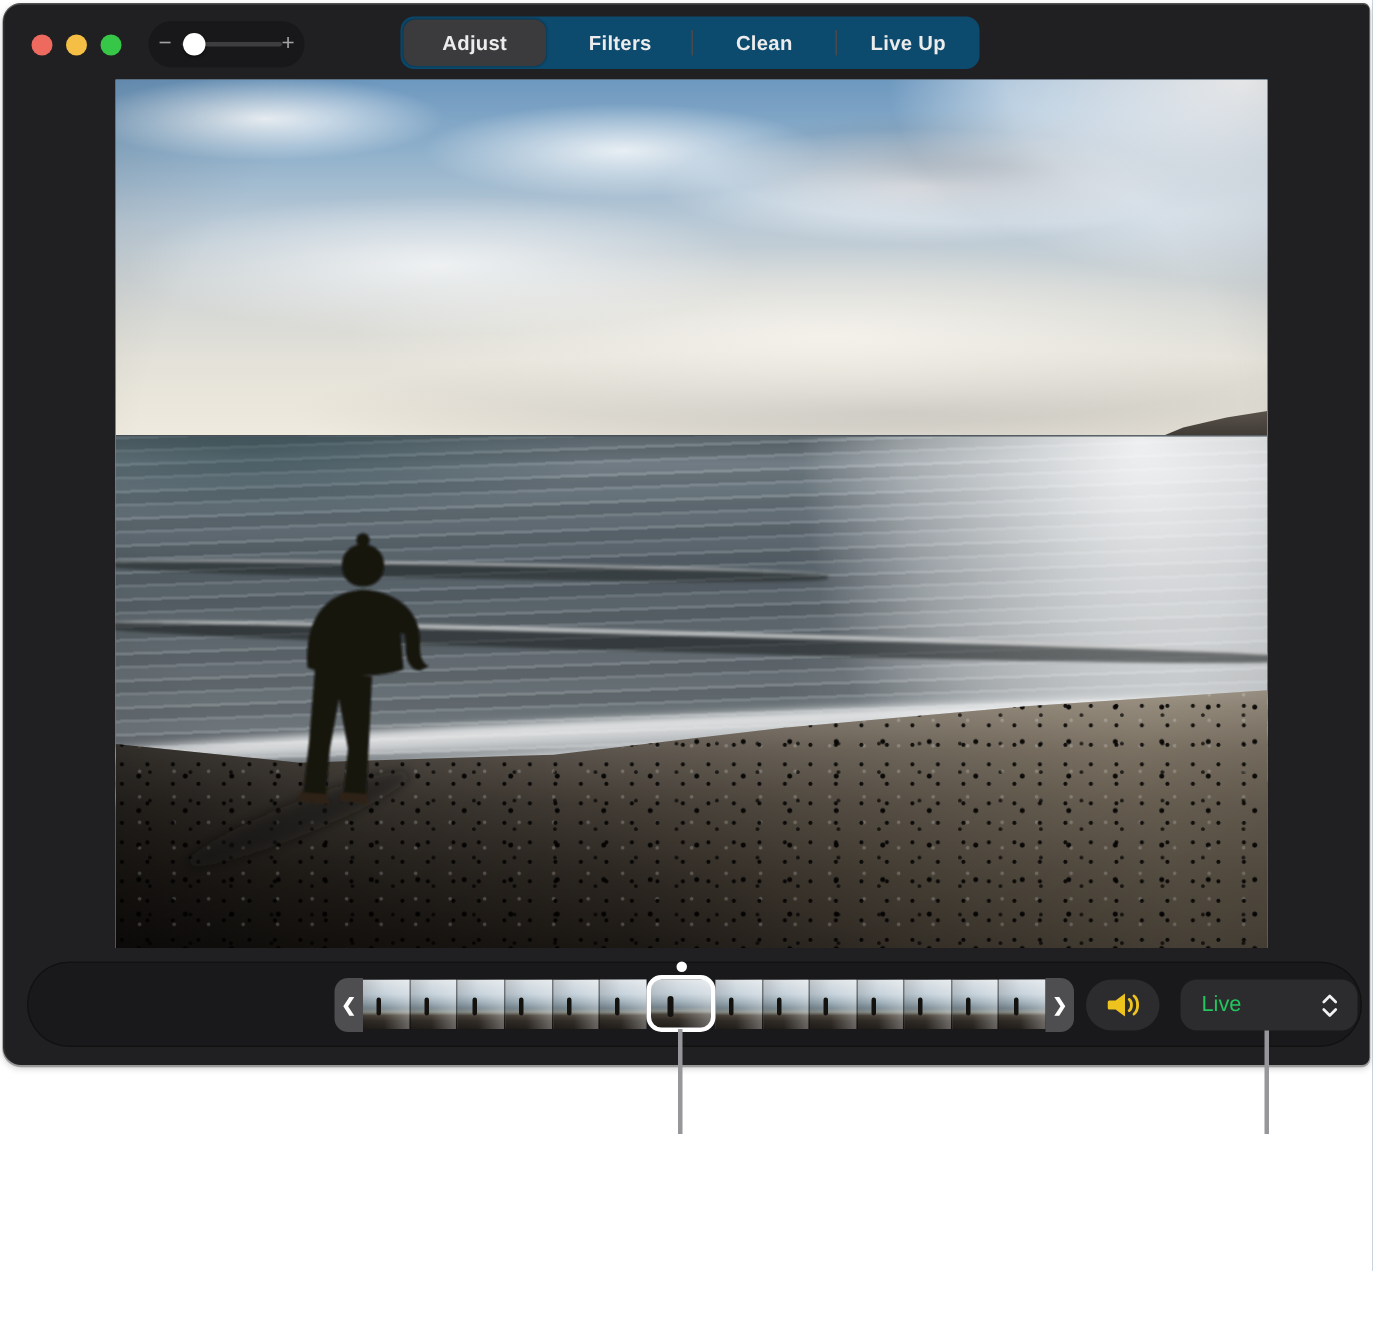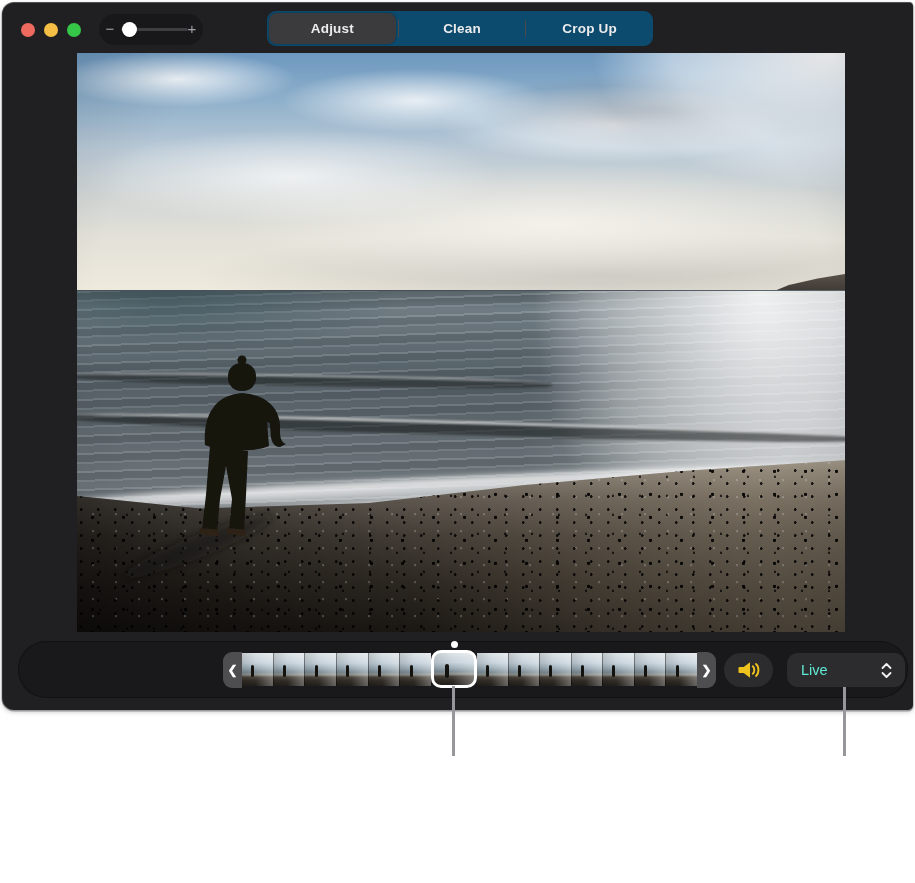--- a/index.html
+++ b/index.html
@@ -178,21 +178,21 @@
   }
   .pill{
     position:absolute;top:651px;height:34px;background:#2c2c2e;
     display:flex;align-items:center;justify-content:center;box-sizing:border-box;
   }
   .audio-btn{left:722px;width:49px;border-radius:17px;cursor:default;}
   .live-btn{
     left:785px;width:118px;border-radius:11px;cursor:default;
     justify-content:space-between;padding:0 12px 0 14px;
   }
-  .live-label{color:#5eead4;font-size:14.5px;}
+  .live-label{color:#22c55e;font-size:14.5px;}
   
   .callout{position:absolute;width:2.5px;background:#96969b;}
   .callout-a{left:452px;top:686px;height:70px;}
   .callout-b{left:843px;top:687px;height:69px;}
 </style>
 </head>
 <body>
 
 <div class="window">
 
@@ -203,24 +203,25 @@
 
     <div class="zoomer">
       <div class="sign z-minus">−</div>
       <div class="zoom-track"></div>
       <div class="zoom-knob" id="zoom-knob" style="left: 22.54px;"></div>
       <div class="sign z-plus">+</div>
     </div>
 
     <div class="segctl" id="segctl">
         <div class="seg selected">Adjust</div>
+        <div class="seg">Filters</div>
         <div class="seg-divider"></div>
         <div class="seg">Clean</div>
         <div class="seg-divider"></div>
-        <div class="seg">Crop Up</div>
+        <div class="seg">Live Up</div>
       </div>
   </div>
 
   <div class="photo" role="img" aria-label="A person in a dark hooded jacket and knit cap stands on a pebbly beach looking out at the sea under a cloudy sky with sunlight reflecting on the water">
     <div class="sky"></div>
     <div class="headland"></div>
     <div class="sea"></div>
     <div class="crest crest1"></div>
     <div class="crest crest2"></div>
     <div class="foamband"></div>

